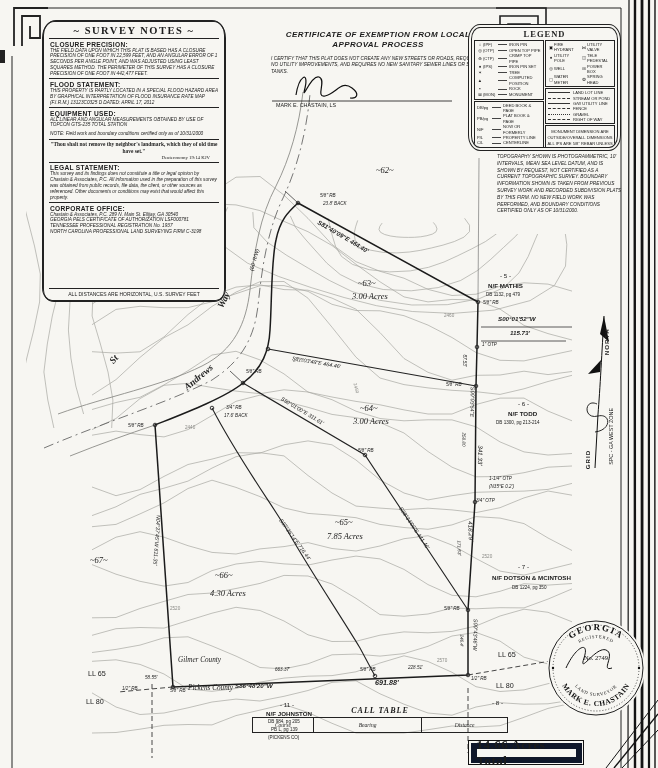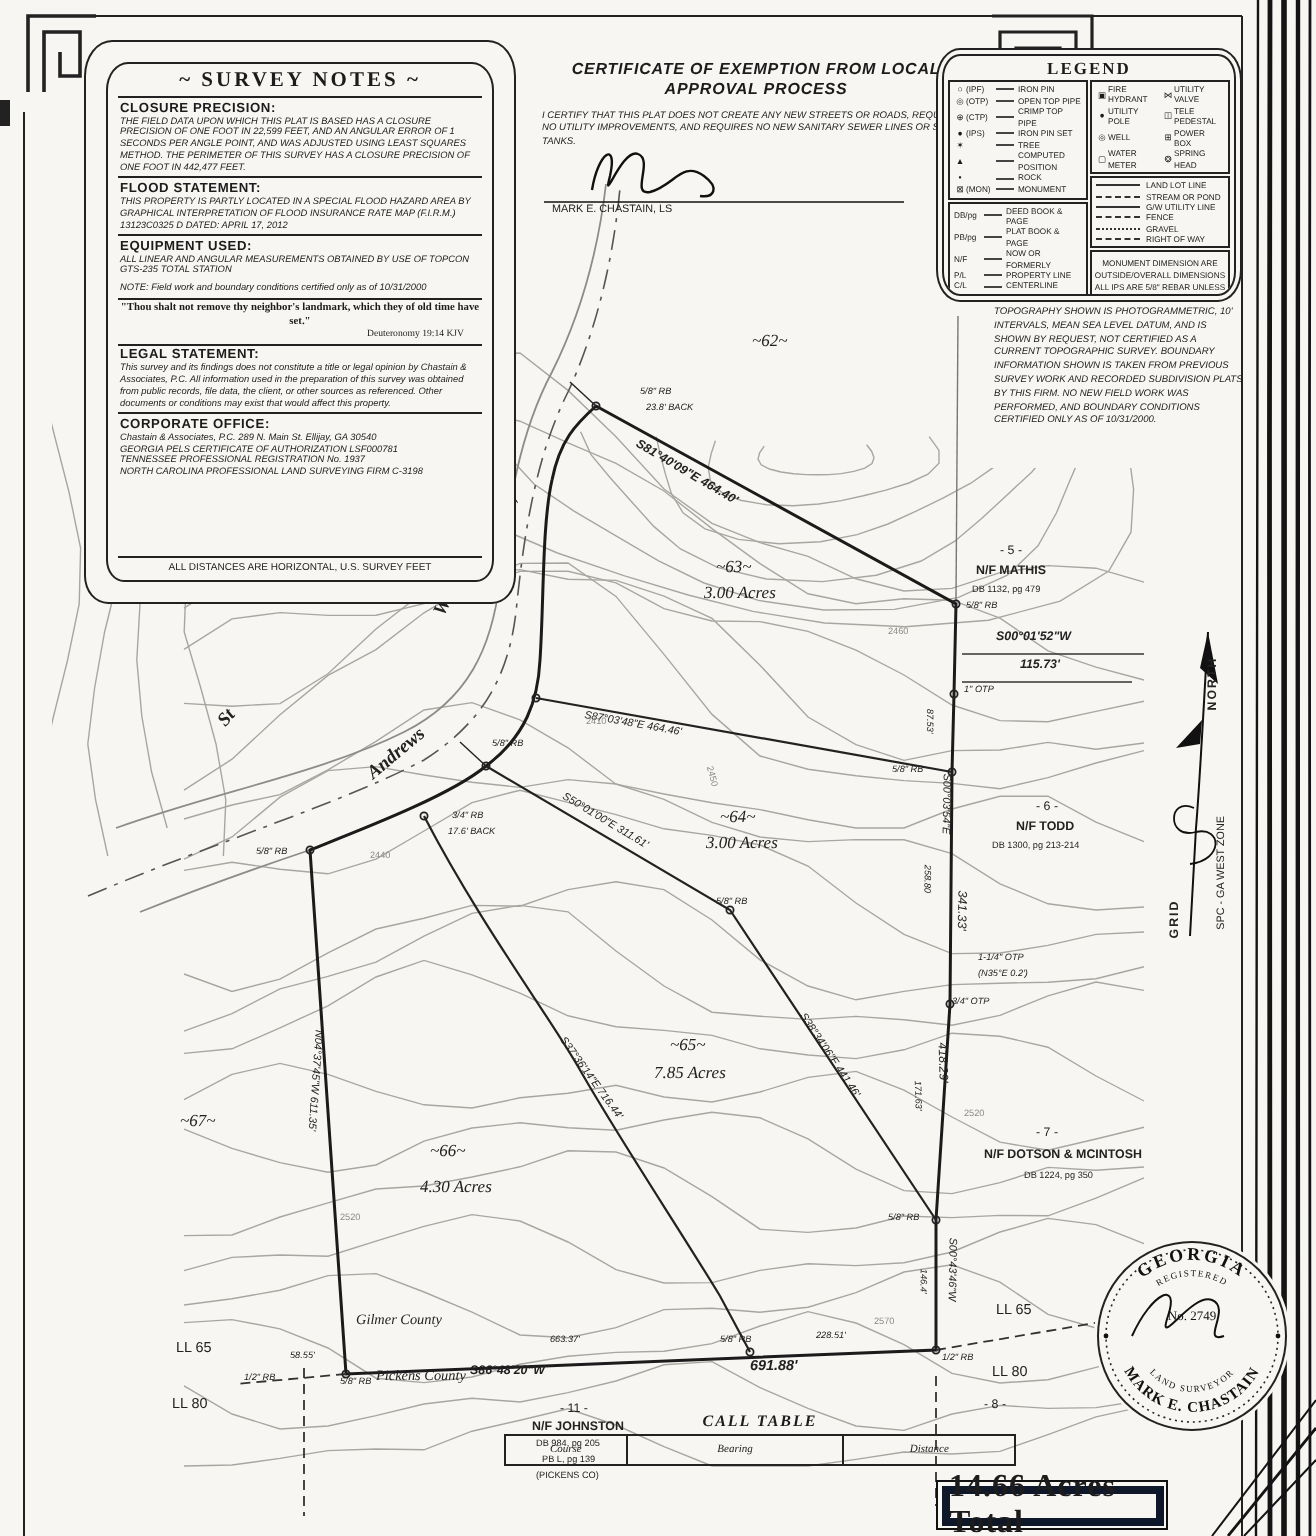--- a/index.html
+++ b/index.html
@@ -7,22 +7,22 @@
         font-family:"Liberation Sans",sans-serif;color:#1c1c1c;}
   svg{position:absolute;left:0;top:0;}
   
   .lbl{position:absolute;white-space:nowrap;transform-origin:0 50%;color:#222;line-height:1.05;}
   .f4{font-size:4.6px;} .f5{font-size:5.4px;} .f6{font-size:6.2px;} .f7{font-size:7.2px;}
   .f8{font-size:8.5px;} .f9{font-size:9.5px;}
   .i{font-style:italic;} .b{font-weight:bold;} .g{color:#8a8a86;}
   .ser{font-family:"Liberation Serif",serif;}
   
   .panel{position:absolute;background:#f7f6f2;box-sizing:border-box;}
-  #notes{left:42px;top:20px;width:216px;height:282px;border:1.6px solid #222;
-         border-radius:14px 14px 12px 12px / 18px 18px 14px 14px;padding:10px;}
+  #notes{left:42px;top:20px;width:184px;height:282px;border:1.6px solid #222;
+         border-radius:14px 14px 12px 12px / 18px 18px 14px 14px;padding:0;}
   #notes .inner{border:0.8px solid #222;height:100%;box-sizing:border-box;
          border-radius:11px 11px 9px 9px / 14px 14px 11px 11px;padding:2px 5px;overflow:hidden;
          display:flex;flex-direction:column;}
   .notes-title{text-align:center;font-family:"Liberation Serif",serif;font-weight:bold;
          font-size:10.5px;letter-spacing:1.5px;padding:1px 0 2px;}
   .sec{border-top:1px solid #222;padding:1.5px 1px;}
   .sec h4{margin:0;font-size:6.6px;font-weight:bold;letter-spacing:.3px;}
   .sec p{margin:0;font-size:4.7px;font-style:italic;line-height:1.25;}
   .pre{white-space:pre-line;}
   .quote{font-family:"Liberation Serif",serif;font-size:5.4px;font-weight:bold;text-align:center;line-height:1.3;}
@@ -53,23 +53,23 @@
   
   #topo{left:497px;top:154px;width:125px;font-size:4.8px;font-style:italic;line-height:1.42;background:transparent;}
   
   #calltable{left:250px;top:706px;width:260px;background:transparent;}
   .ct-title{text-align:center;font-family:"Liberation Serif",serif;font-style:italic;
             font-weight:bold;font-size:8px;letter-spacing:1px;}
   .ct-table{width:256px;margin:2px auto 0;border-collapse:collapse;}
   .ct-table th{border:.9px solid #222;font-family:"Liberation Serif",serif;font-style:italic;
             font-weight:normal;font-size:5.5px;height:12px;}
   #total{left:468px;top:740px;width:116px;height:25px;border:1.2px solid #111;padding:1.5px;}
-  #total .inner{border:4px solid #0f172a;height:100%;box-sizing:border-box;display:flex;
+  #total .inner{border:6px solid #0f172a;height:100%;box-sizing:border-box;display:flex;
             align-items:center;justify-content:center;font-family:"Liberation Serif",serif;
-            font-weight:bold;font-size:16px;letter-spacing:.5px;}
+            font-weight:bold;font-size:13px;letter-spacing:.5px;}
 </style>
 </head>
 <body>
 
 <div id="page">
 
   <svg width="658" height="768" viewBox="0 0 658 768">
     <defs>
       <clipPath id="mapclip">
         <polygon points="26,152 476,152 476,234 578,234 578,738 26,738"></polygon>

